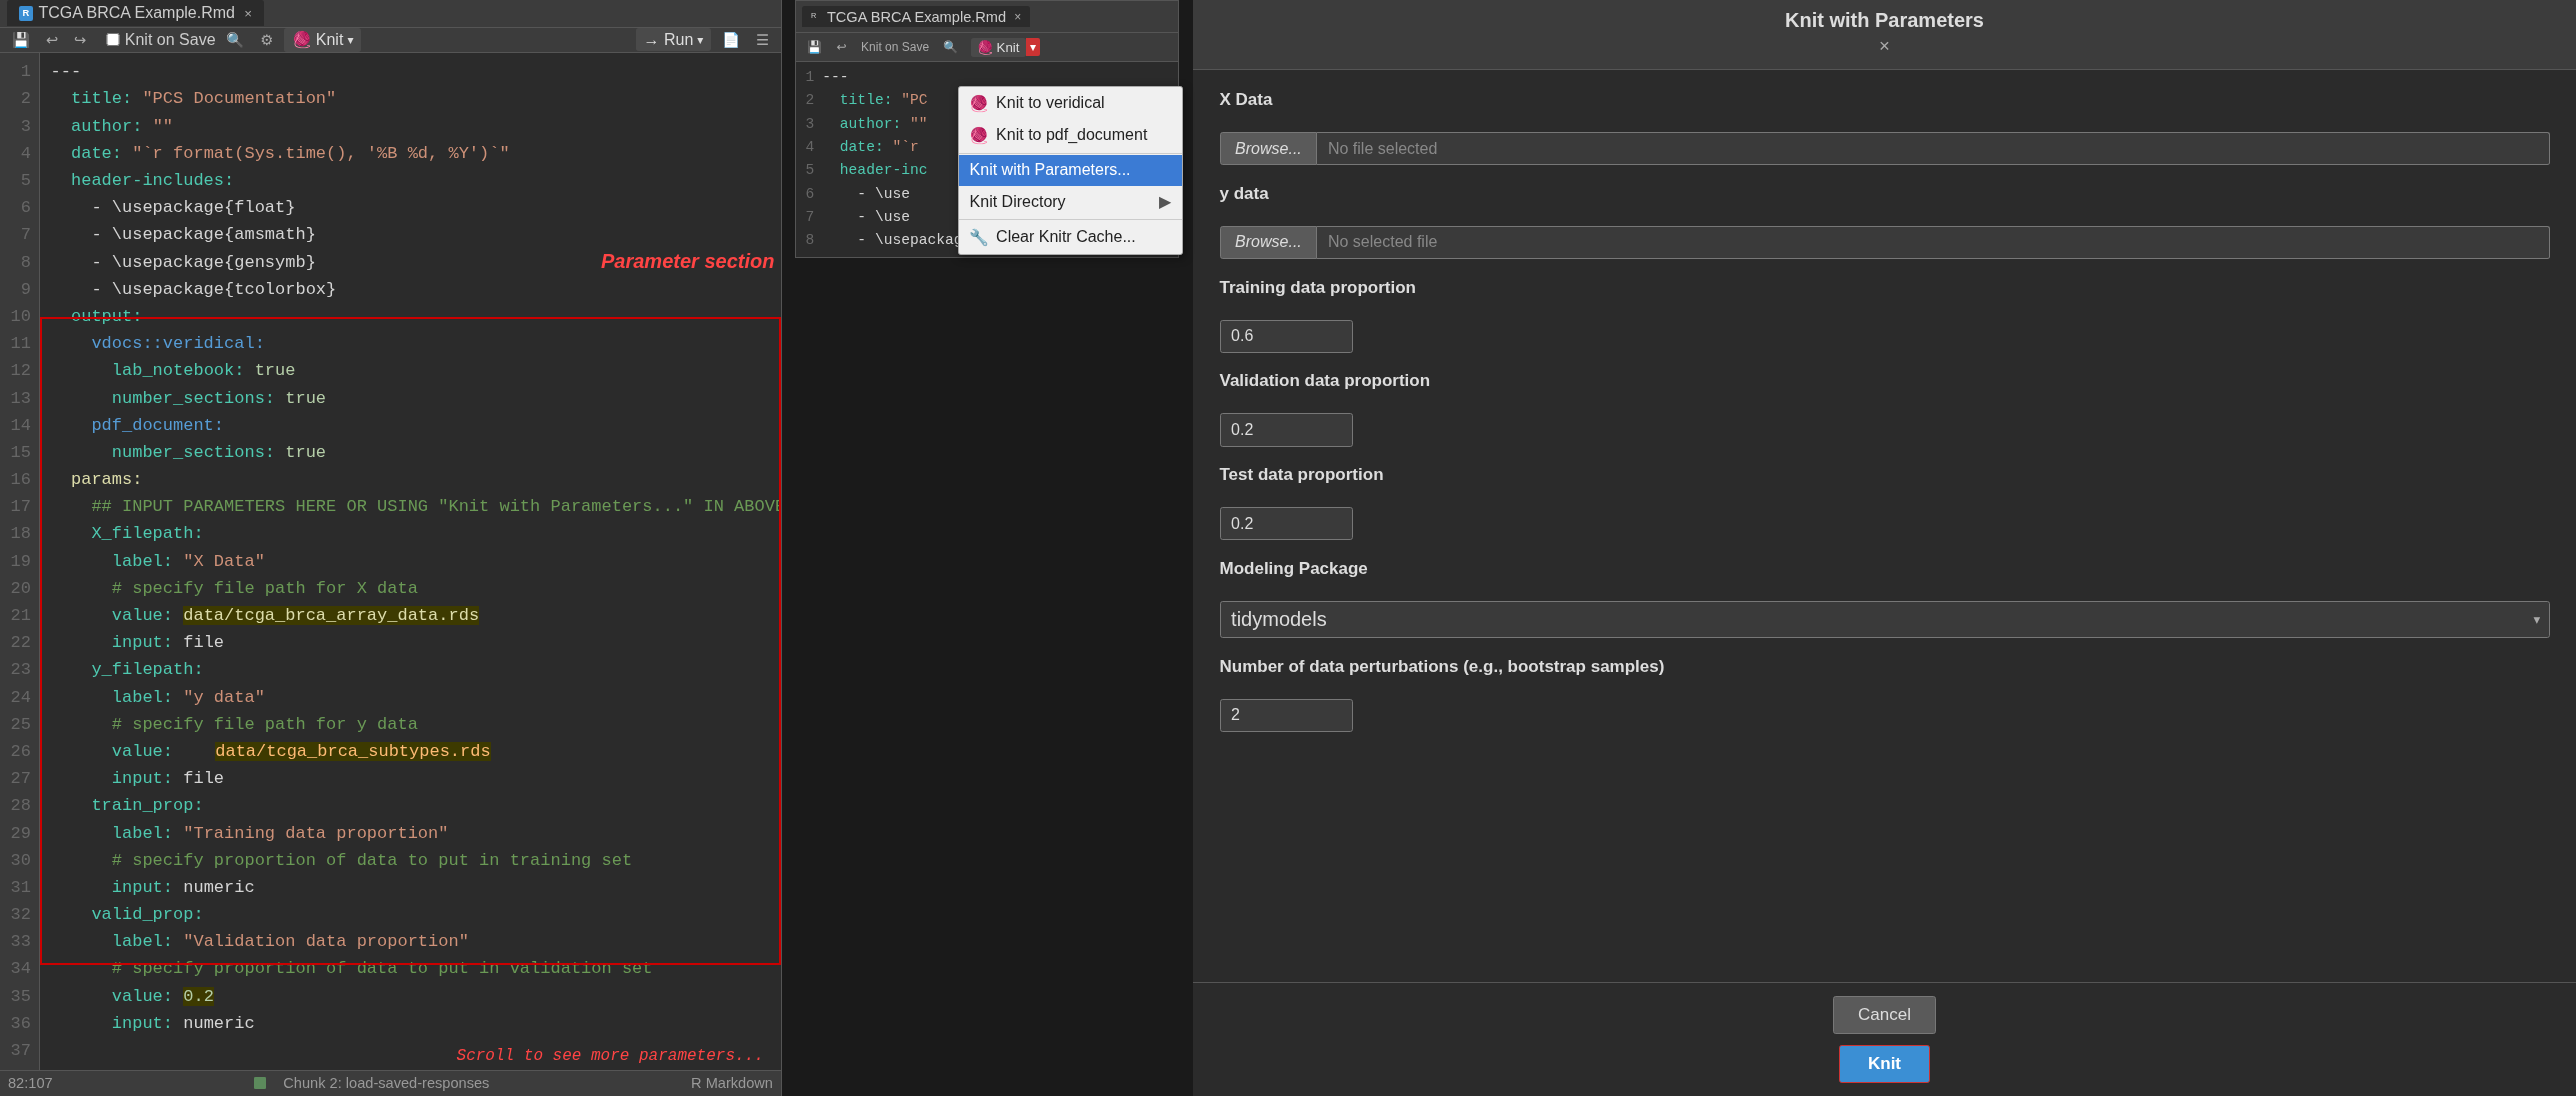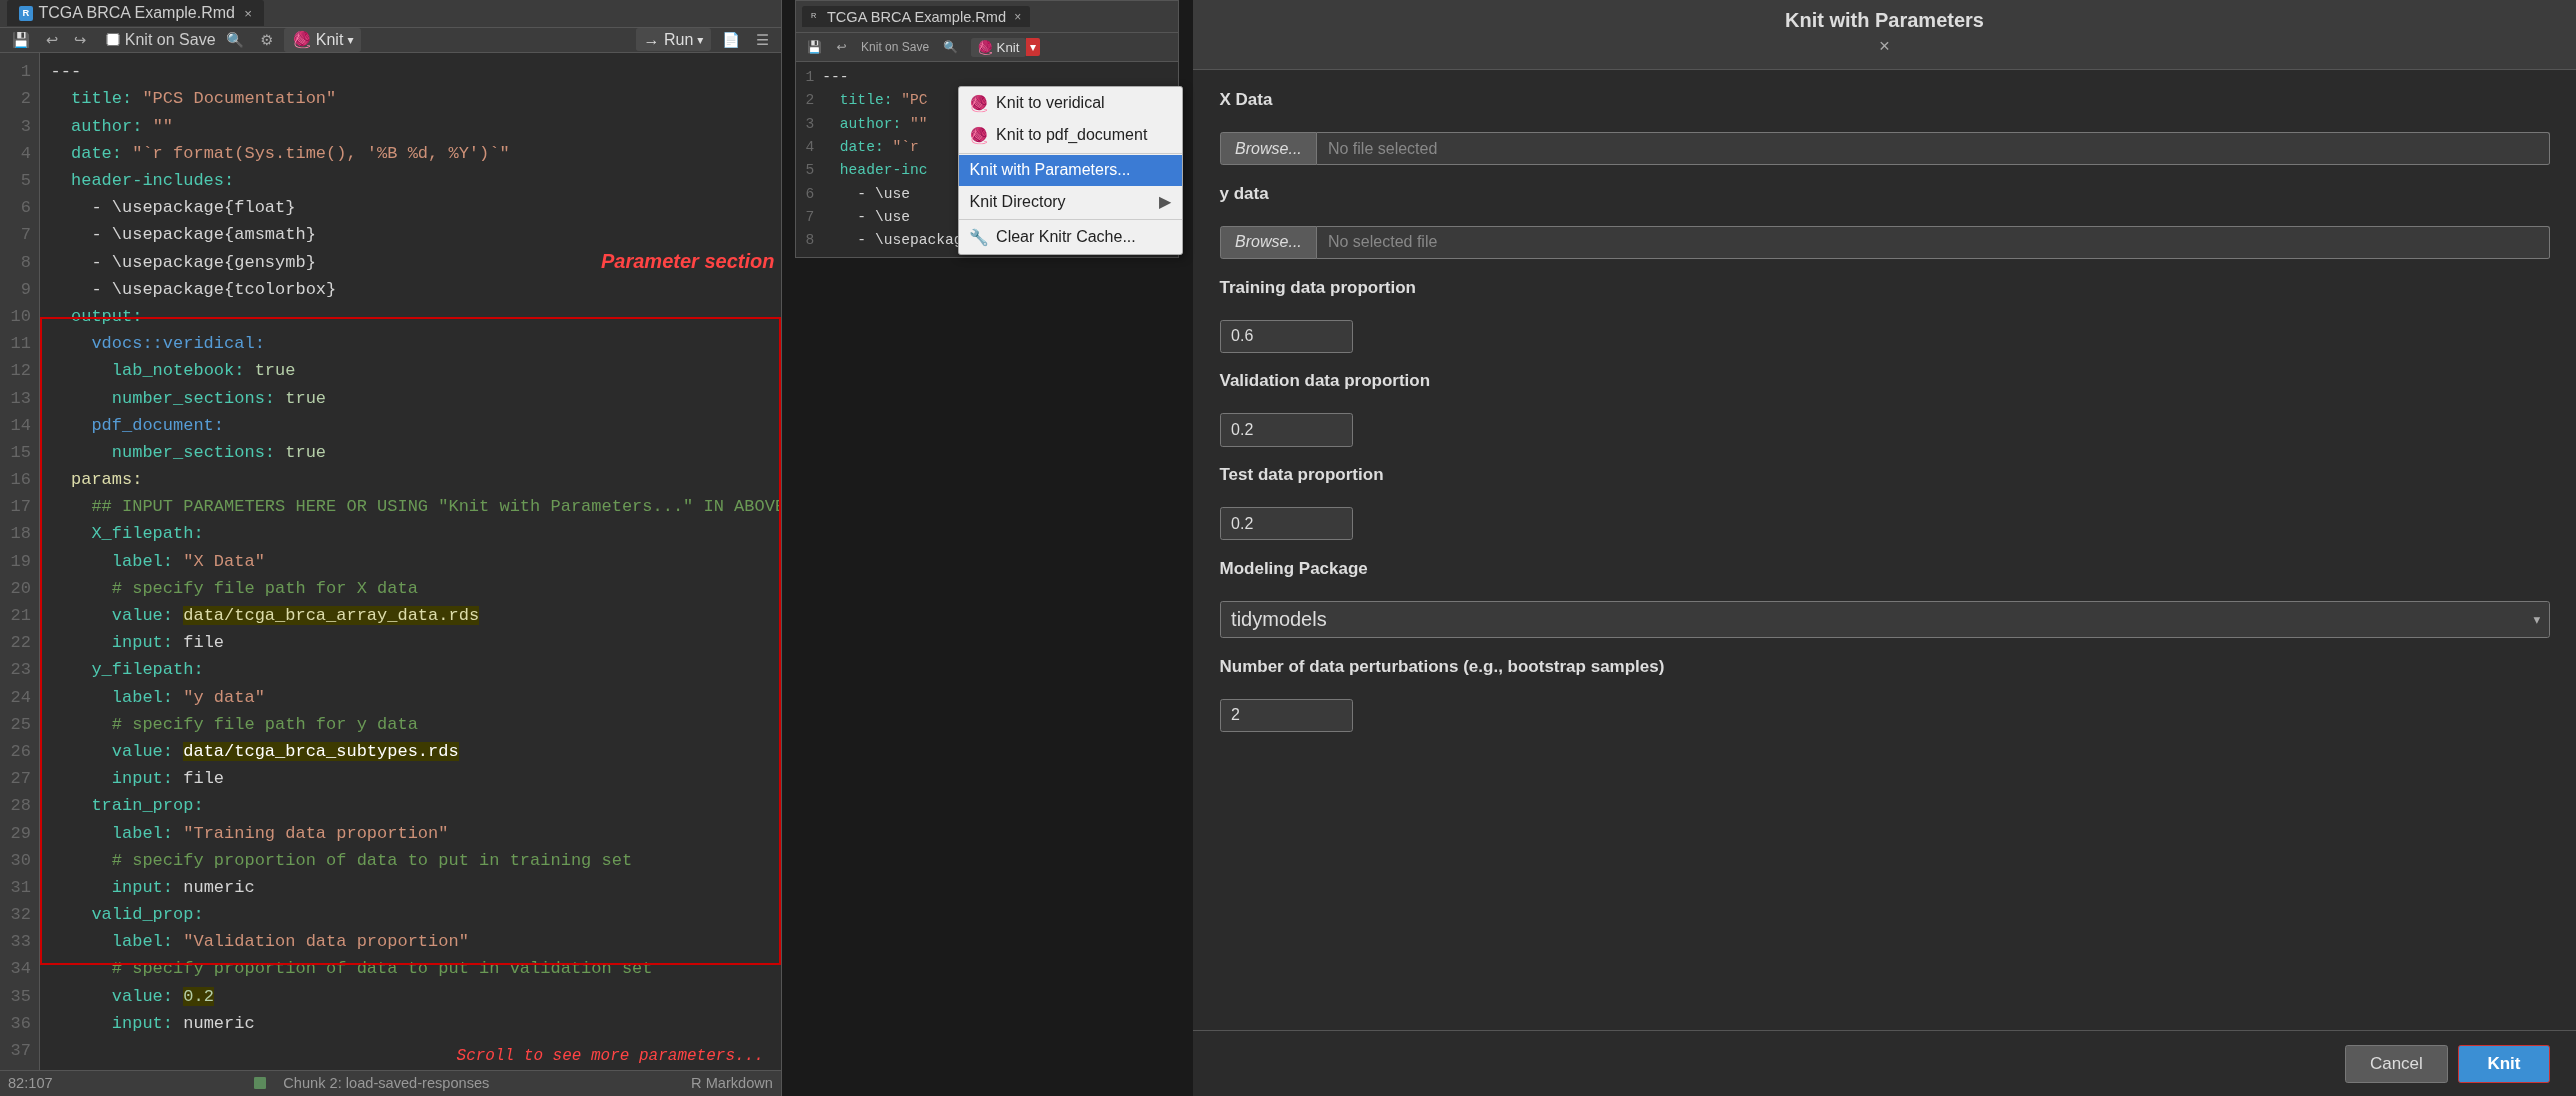--- a/index.html
+++ b/index.html
@@ -409,20 +409,21 @@
       font-size: 13.3px;
     }
 
     .dialog-footer {
       display: flex;
       align-items: center;
       justify-content: flex-end;
       padding: 13.3px 26.5px;
       gap: 10.6px;
       border-top: 0.7px solid #555;
+      flex-direction: column;
     }
 
     .cancel-btn {
       background: #5a5a5a;
       color: #ddd;
       border: 0.7px solid #777;
       padding: 8px 24px;
       font-size: 17px;
       cursor: pointer;
       border-radius: 2.7px;
@@ -565,21 +566,21 @@
         <div class="code-line"><span class="c-yellow">  params:</span></div>
         <div class="code-line c-comment">    ## INPUT PARAMETERS HERE OR USING "Knit with Parameters..." IN ABOVE KNIT MENU</div>
         <div class="code-line"><span class="c-key">    X_filepath:</span></div>
         <div class="code-line"><span class="c-default">      </span><span class="c-key">label: </span><span class="c-string">"X Data"</span></div>
         <div class="code-line c-comment">      # specify file path for X data</div>
         <div class="code-line"><span class="c-default">      </span><span class="c-key">value: </span><span style="background:#3d3a00;color:#dcdcaa;">data/tcga_brca_array_data.rds</span></div>
         <div class="code-line"><span class="c-default">      </span><span class="c-key">input: </span><span class="c-default">file</span></div>
         <div class="code-line"><span class="c-key">    y_filepath:</span></div>
         <div class="code-line"><span class="c-default">      </span><span class="c-key">label: </span><span class="c-string">"y data"</span></div>
         <div class="code-line c-comment">      # specify file path for y data</div>
-        <div class="code-line"><span class="c-default">      </span><span class="c-key">value: </span><span style="background:#3d3a00;color:#ffffff;">data/tcga_brca_subtypes.rds</span></div>
+        <div class="code-line"><span class="c-default">      </span><span class="c-key">value: </span><span style="background:#3d3a00;color:#fdba74;margin-left:32px;">data/tcga_brca_subtypes.rds</span></div>
         <div class="code-line"><span class="c-default">      </span><span class="c-key">input: </span><span class="c-default">file</span></div>
         <div class="code-line"><span class="c-key">    train_prop:</span></div>
         <div class="code-line"><span class="c-default">      </span><span class="c-key">label: </span><span class="c-string">"Training data proportion"</span></div>
         <div class="code-line c-comment">      # specify proportion of data to put in training set</div>
         <div class="code-line"><span class="c-default">      </span><span class="c-key">input: </span><span class="c-default">numeric</span></div>
         <div class="code-line"><span class="c-key">    valid_prop:</span></div>
         <div class="code-line"><span class="c-default">      </span><span class="c-key">label: </span><span class="c-string">"Validation data proportion"</span></div>
         <div class="code-line c-comment">      # specify proportion of data to put in validation set</div>
         <div class="code-line"><span class="c-default">      </span><span class="c-key">value: </span><span style="background:#3d3a00;color:#b5cea8;">0.2</span></div>
         <div class="code-line"><span class="c-default">      </span><span class="c-key">input: </span><span class="c-default">numeric</span></div>

